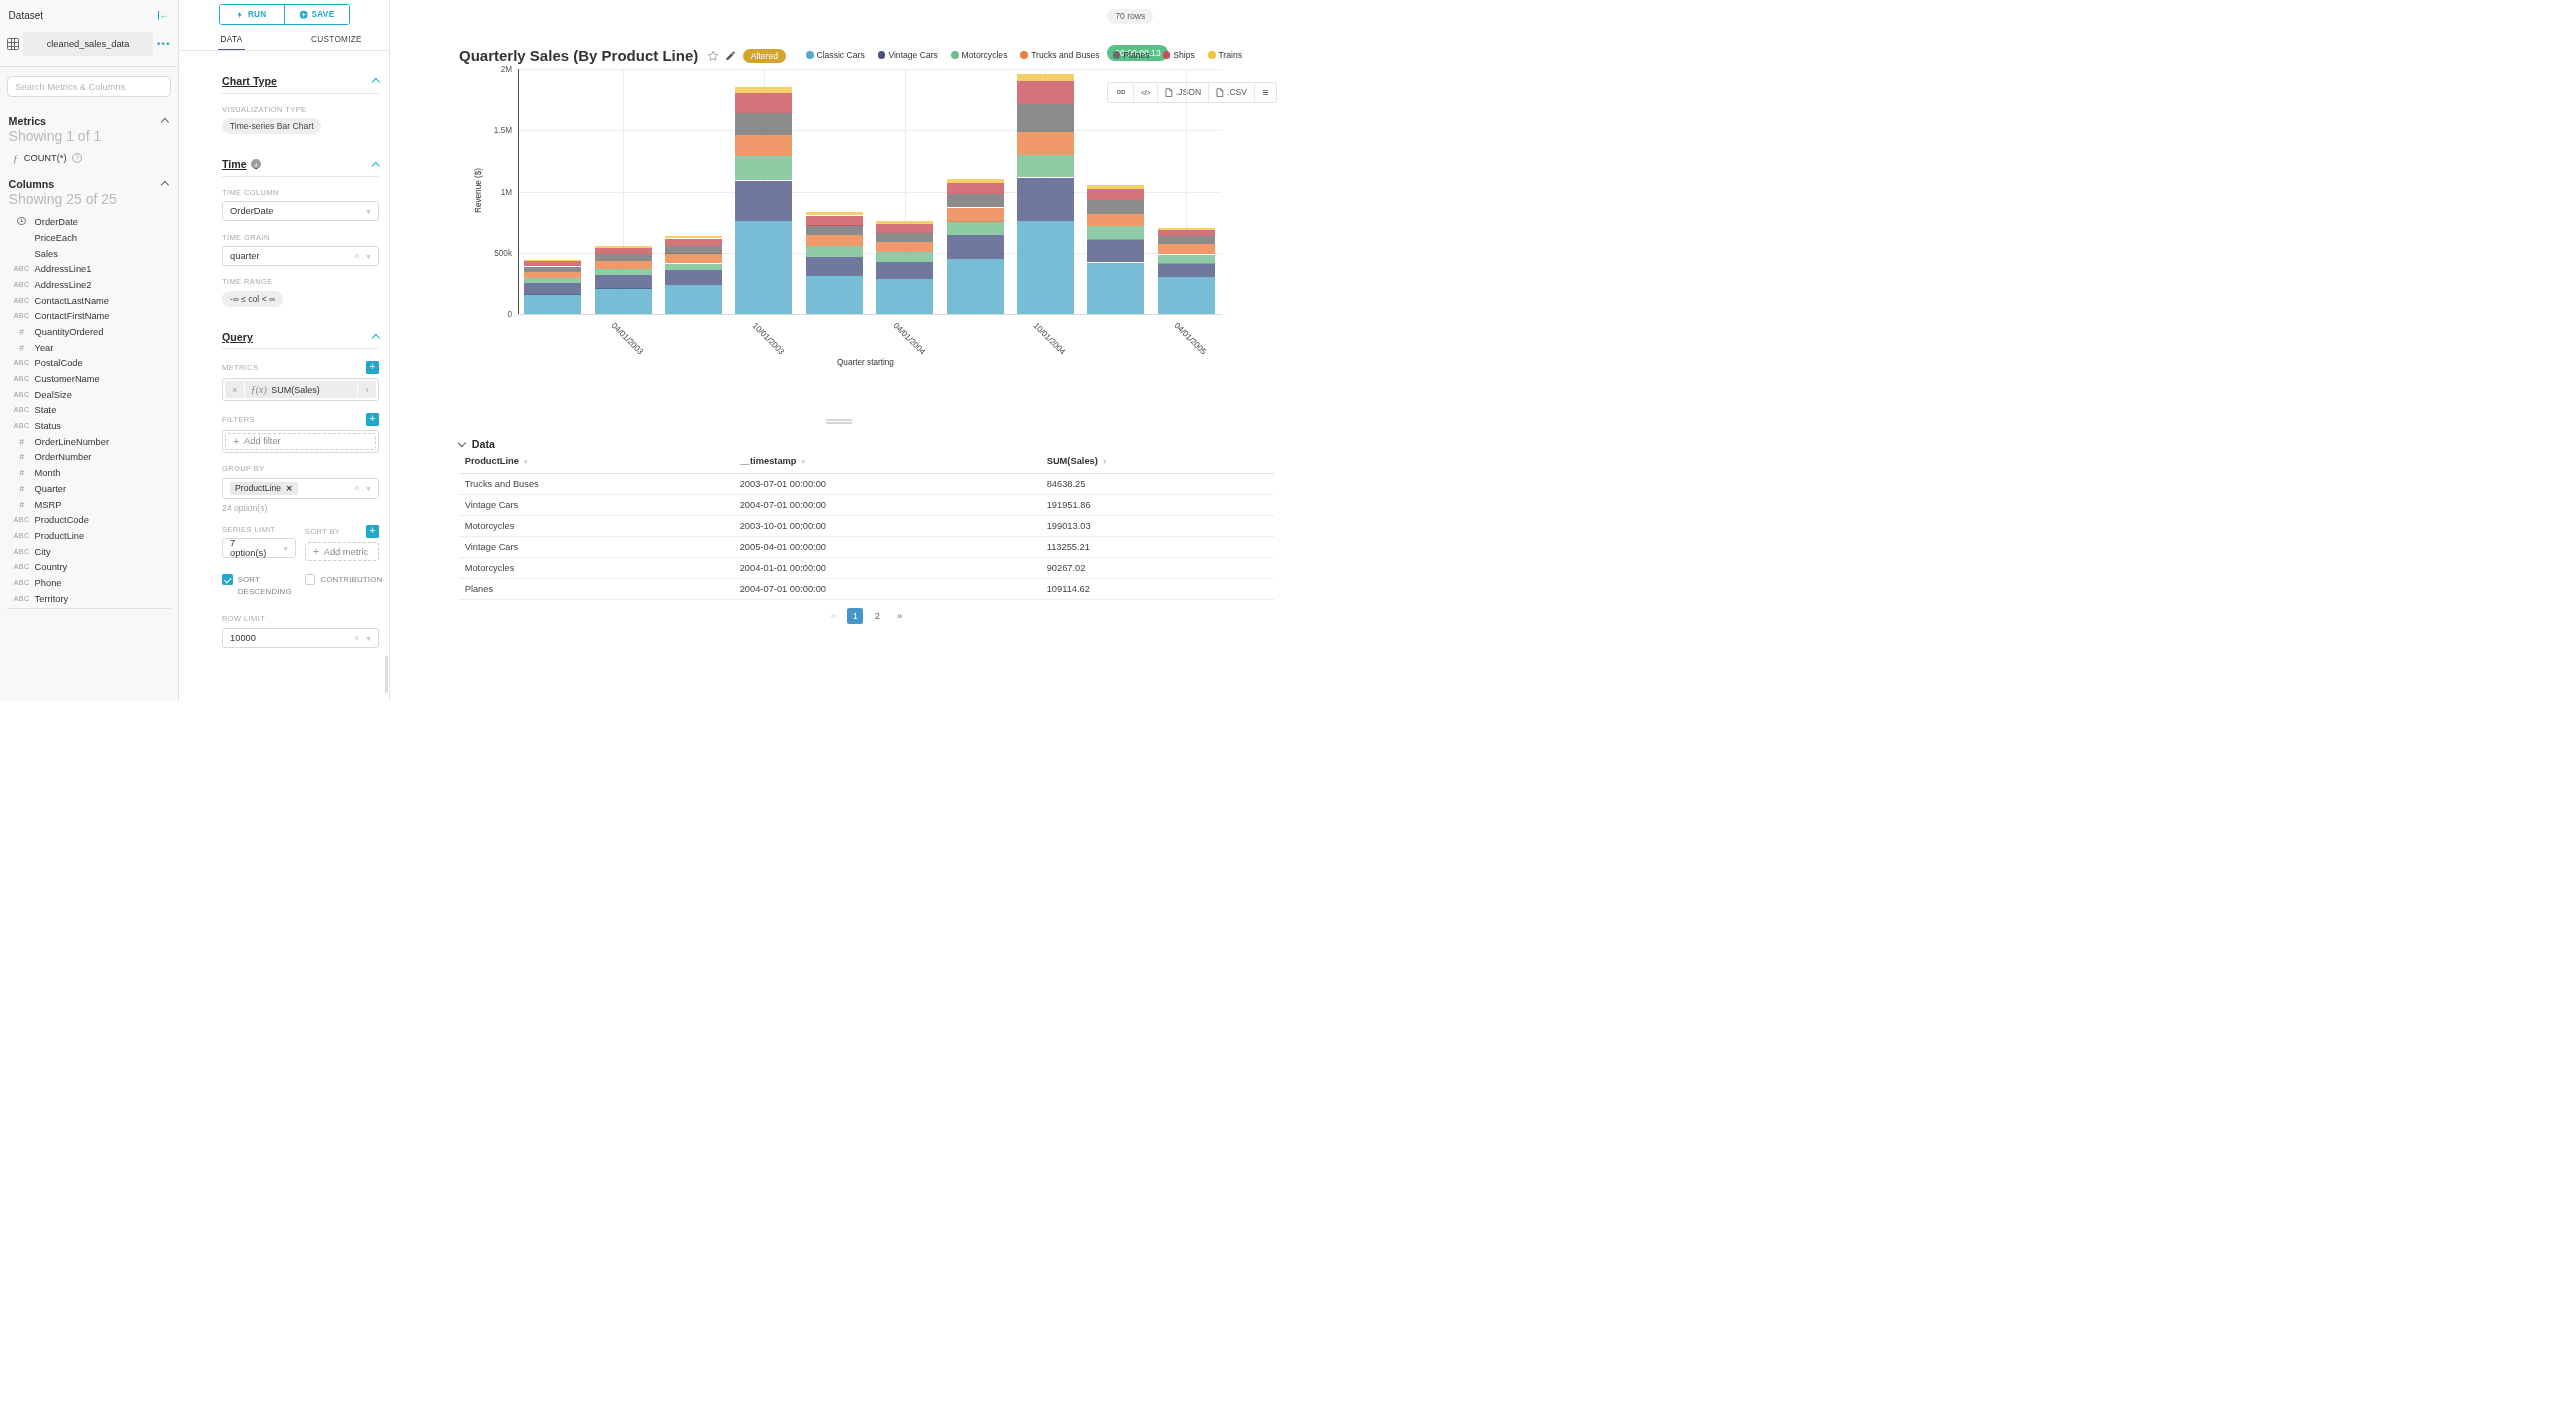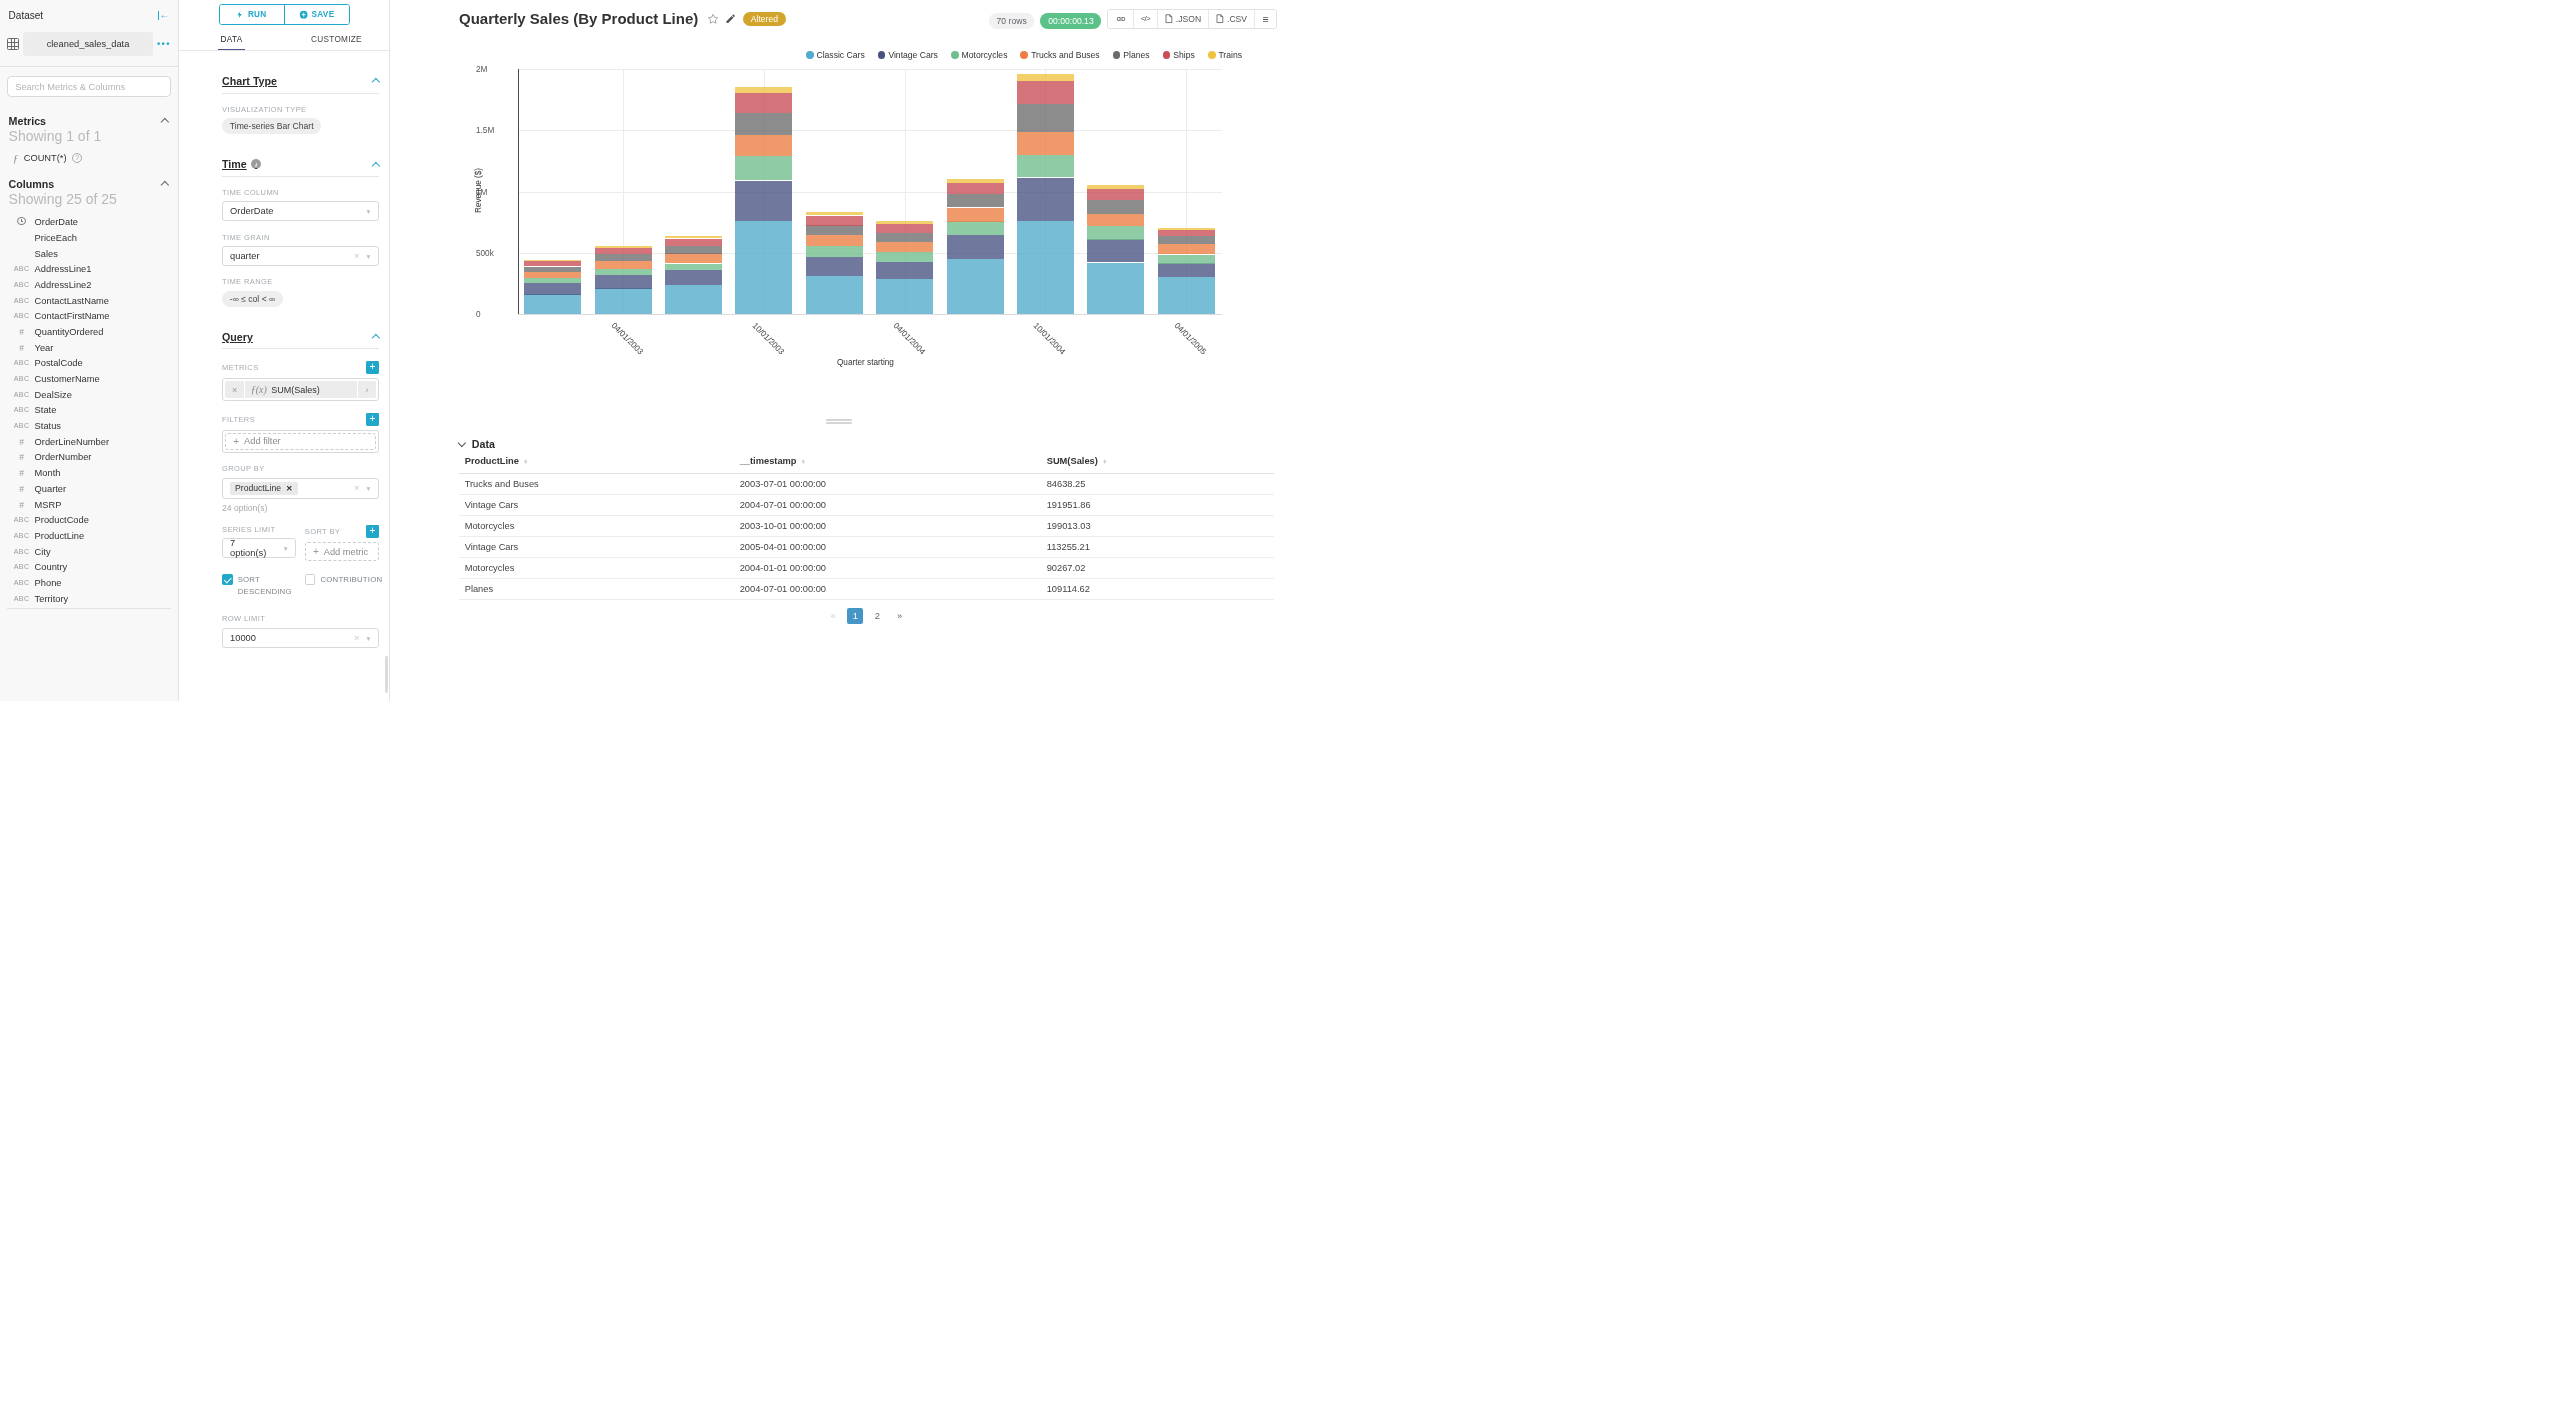--- a/index.html
+++ b/index.html
@@ -80,36 +80,36 @@
   .cb.checked::after { content:""; position:absolute; left:2.9px; top:0.7px; width:2.9px; height:5.7px; border:solid #fff; border-width:0 1.4px 1.4px 0; transform:rotate(45deg); }
   .cb-label { font-size:7.8px; letter-spacing:0.2px; color:#7d8489; line-height:1.5; }
   .panel-scroll-thumb { position:absolute; right:1.4px; top:656px; width:2.9px; height:37px; background:#dcdcdc; border-radius:1.4px; }
 
   
   .main { flex:1; position:relative; background:#fff; }
   .chart-header { position:absolute; top:8.6px; left:69px; right:11.4px; display:flex; align-items:center; }
   .chart-title { font-size:15px; font-weight:600; color:#333; }
   .title-icons { display:flex; align-items:center; gap:6.4px; margin-left:8.6px; }
   .badge-altered { border-radius:7.8px; padding:2.1px 7.8px; font-size:8.6px; color:#fff; }
-  .hdr-right { margin-left:auto; display:flex; align-items:flex-end; gap:6px; }
+  .hdr-right { margin-left:auto; display:flex; align-items:flex-start; gap:21px;flex-direction:column; }
   .pill-gray { background:#f1f1f1; border-radius:7.8px; padding:2.9px 7.8px; font-size:8.6px; color:#5f6368; }
   .pill-green { border-radius:7.8px; padding:2.9px 7.8px; font-size:8.6px; color:#fff; }
   .btn-group { display:flex; border:0.7px solid #e0e0e0; border-radius:2.9px; overflow:hidden; }
   .btn-group .gbtn { display:flex; align-items:center; gap:2.9px; padding:0 7.1px; height:18.6px; background:#fff; font-size:8.6px; color:#555; cursor:pointer; border-left:0.7px solid #e8e8e8; }
   .btn-group .gbtn:first-child { border-left:none; }
   .code-glyph { font-size:7.8px; color:#555; letter-spacing:-0.7px; }
   .burger { font-size:10.7px; color:#555; font-weight:bold; }
 
   
   #chart-layer { position:absolute; inset:0; }
   .gridline-h { position:absolute; height:0.7px; background:#ececec; }
   .gridline-v { position:absolute; width:0.7px; background:#ececec; }
   .yaxis-line { position:absolute; width:1.1px; background:#4a4a4a; }
   .xaxis-line { position:absolute; height:0.7px; background:#d9d9d9; }
-  .ytick { position:absolute; font-size:8.2px; color:#555; transform:translateY(-50%); text-align:left; width:36px; }
+  .ytick { position:absolute; font-size:8.2px; color:#555; transform:translateY(-50%); text-align:right; width:36px; }
   .xlab { position:absolute; font-size:8.2px; color:#444; transform:rotate(45deg); transform-origin:left top; white-space:nowrap; }
   .axis-title-y { position:absolute; font-size:8.2px; color:#333; transform:rotate(-90deg); transform-origin:center; white-space:nowrap; }
   .axis-title-x { position:absolute; font-size:8.2px; color:#333; }
   .bar-seg { position:absolute; opacity:.78; }
   .legend { position:absolute; top:50px; right:46px; display:flex; gap:13px; align-items:flex-end; }
   .legend-item { display:flex; align-items:center; gap:2.9px; font-size:8.6px; color:#333; cursor:pointer; }
   .legend-dot { width:7.8px; height:7.8px; border-radius:50%; flex:none; }
 
   
   .splitter { position:absolute; top:418px; left:50%; transform:translateX(-50%); width:26px; cursor:row-resize; }

